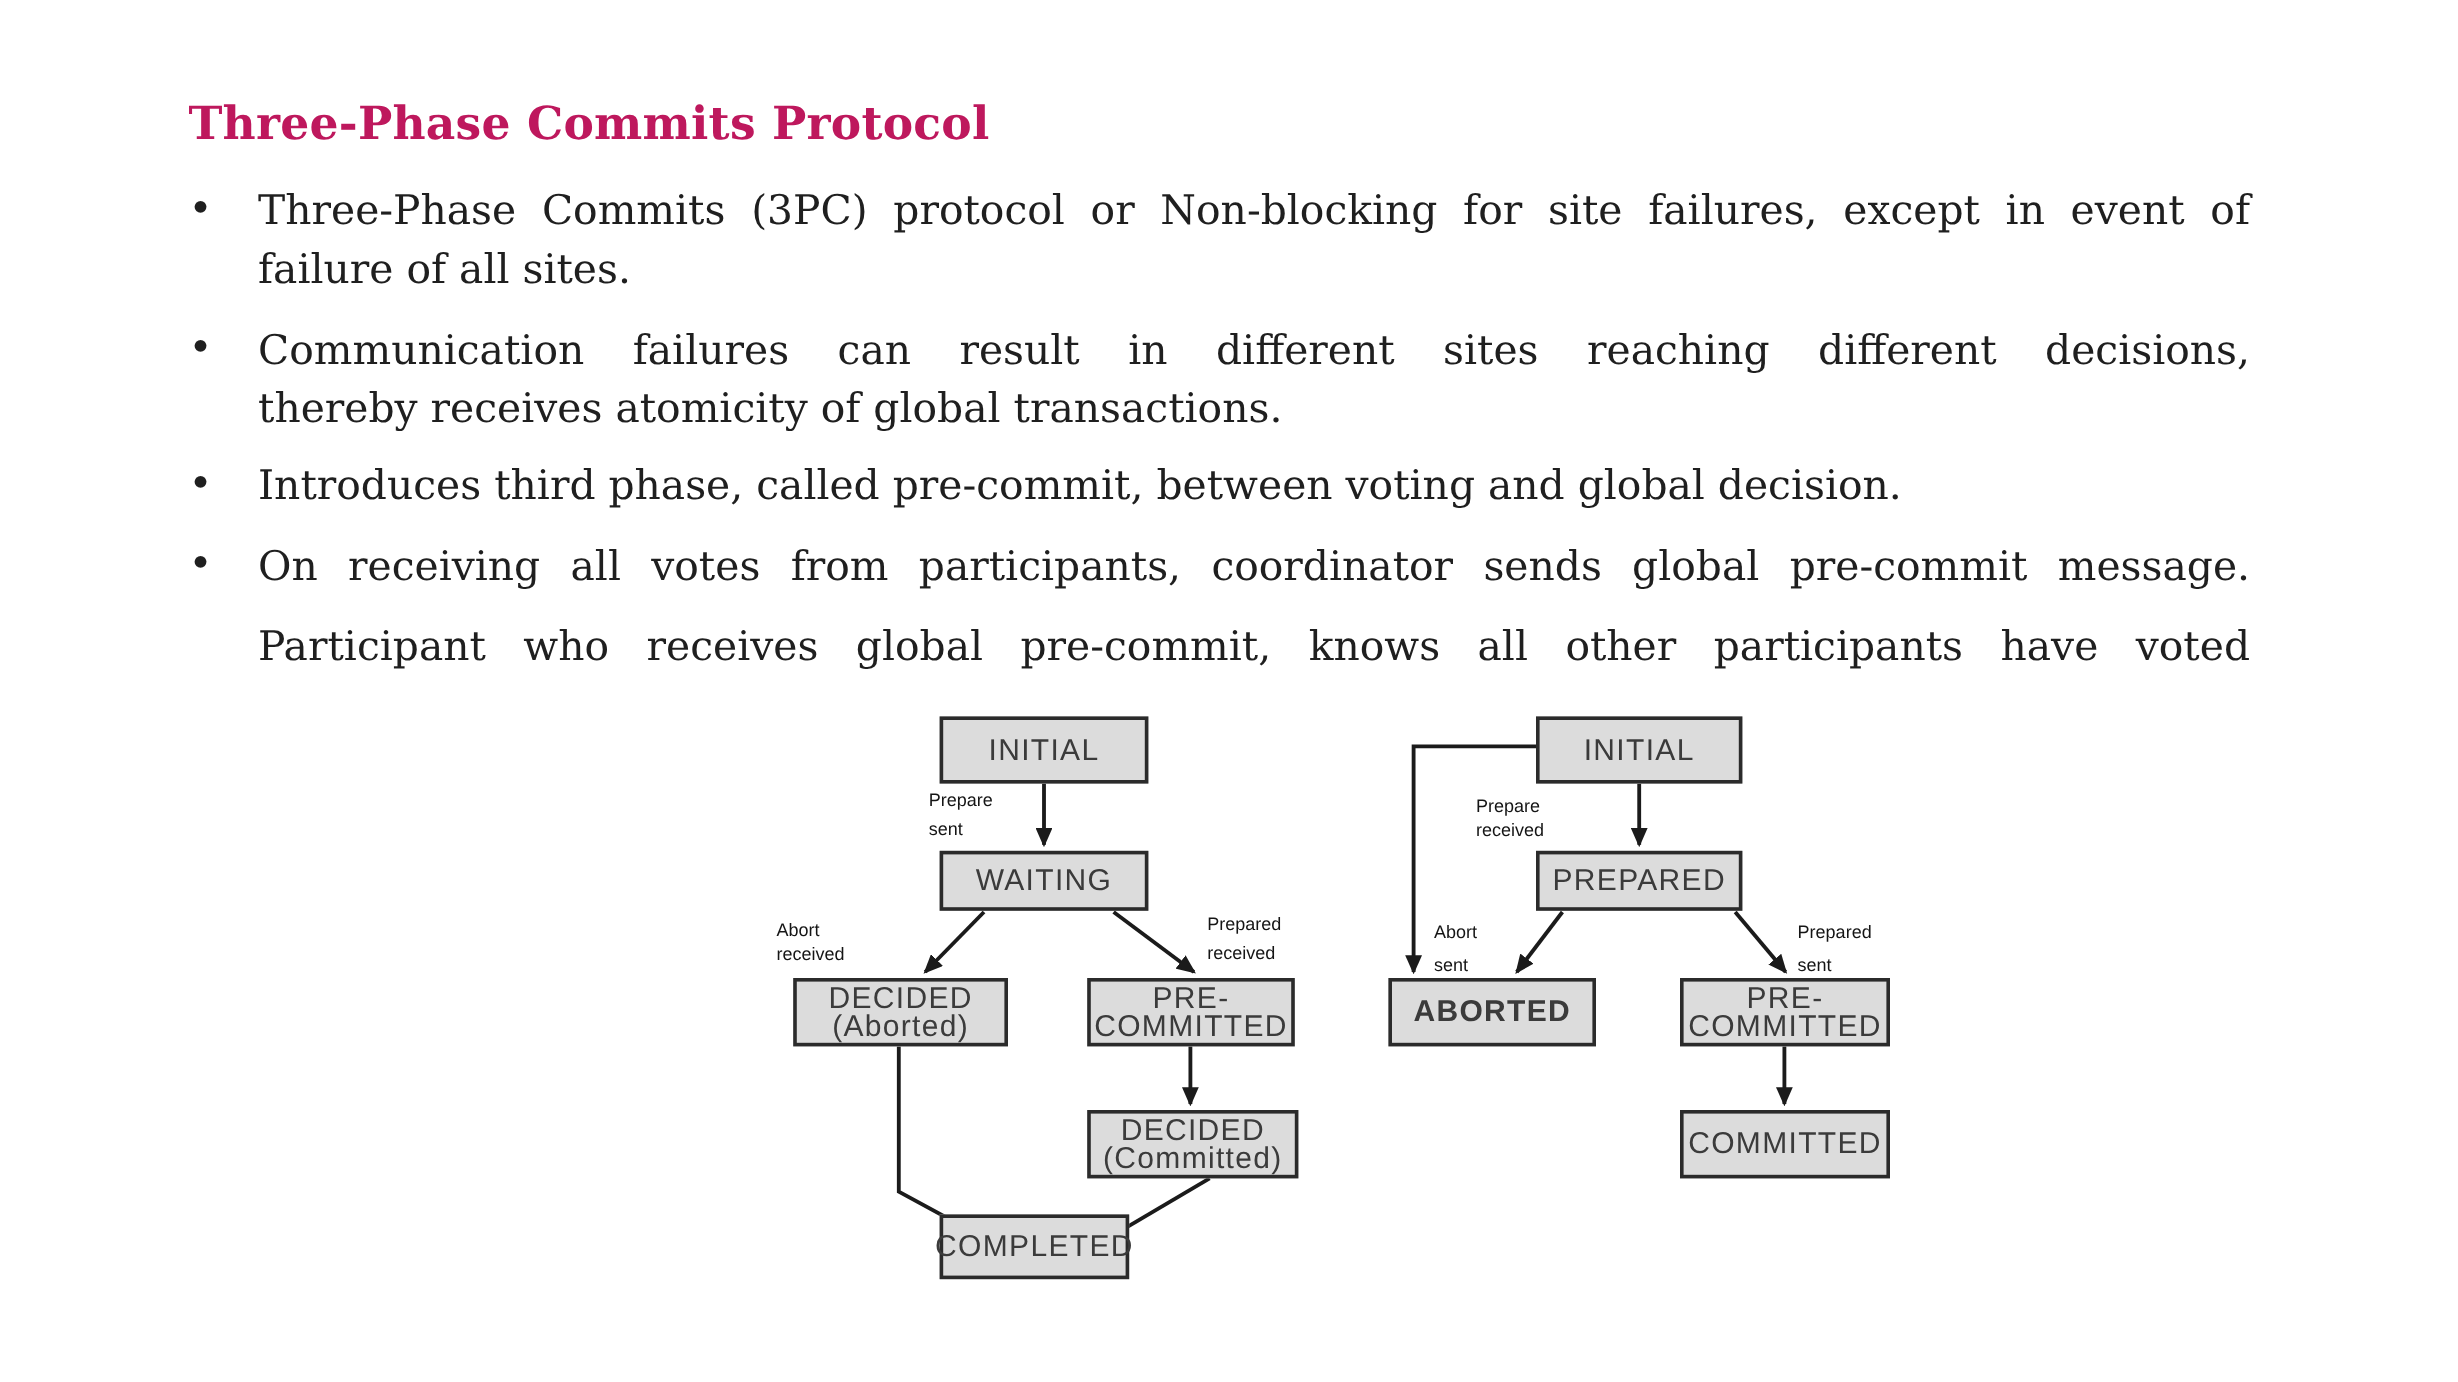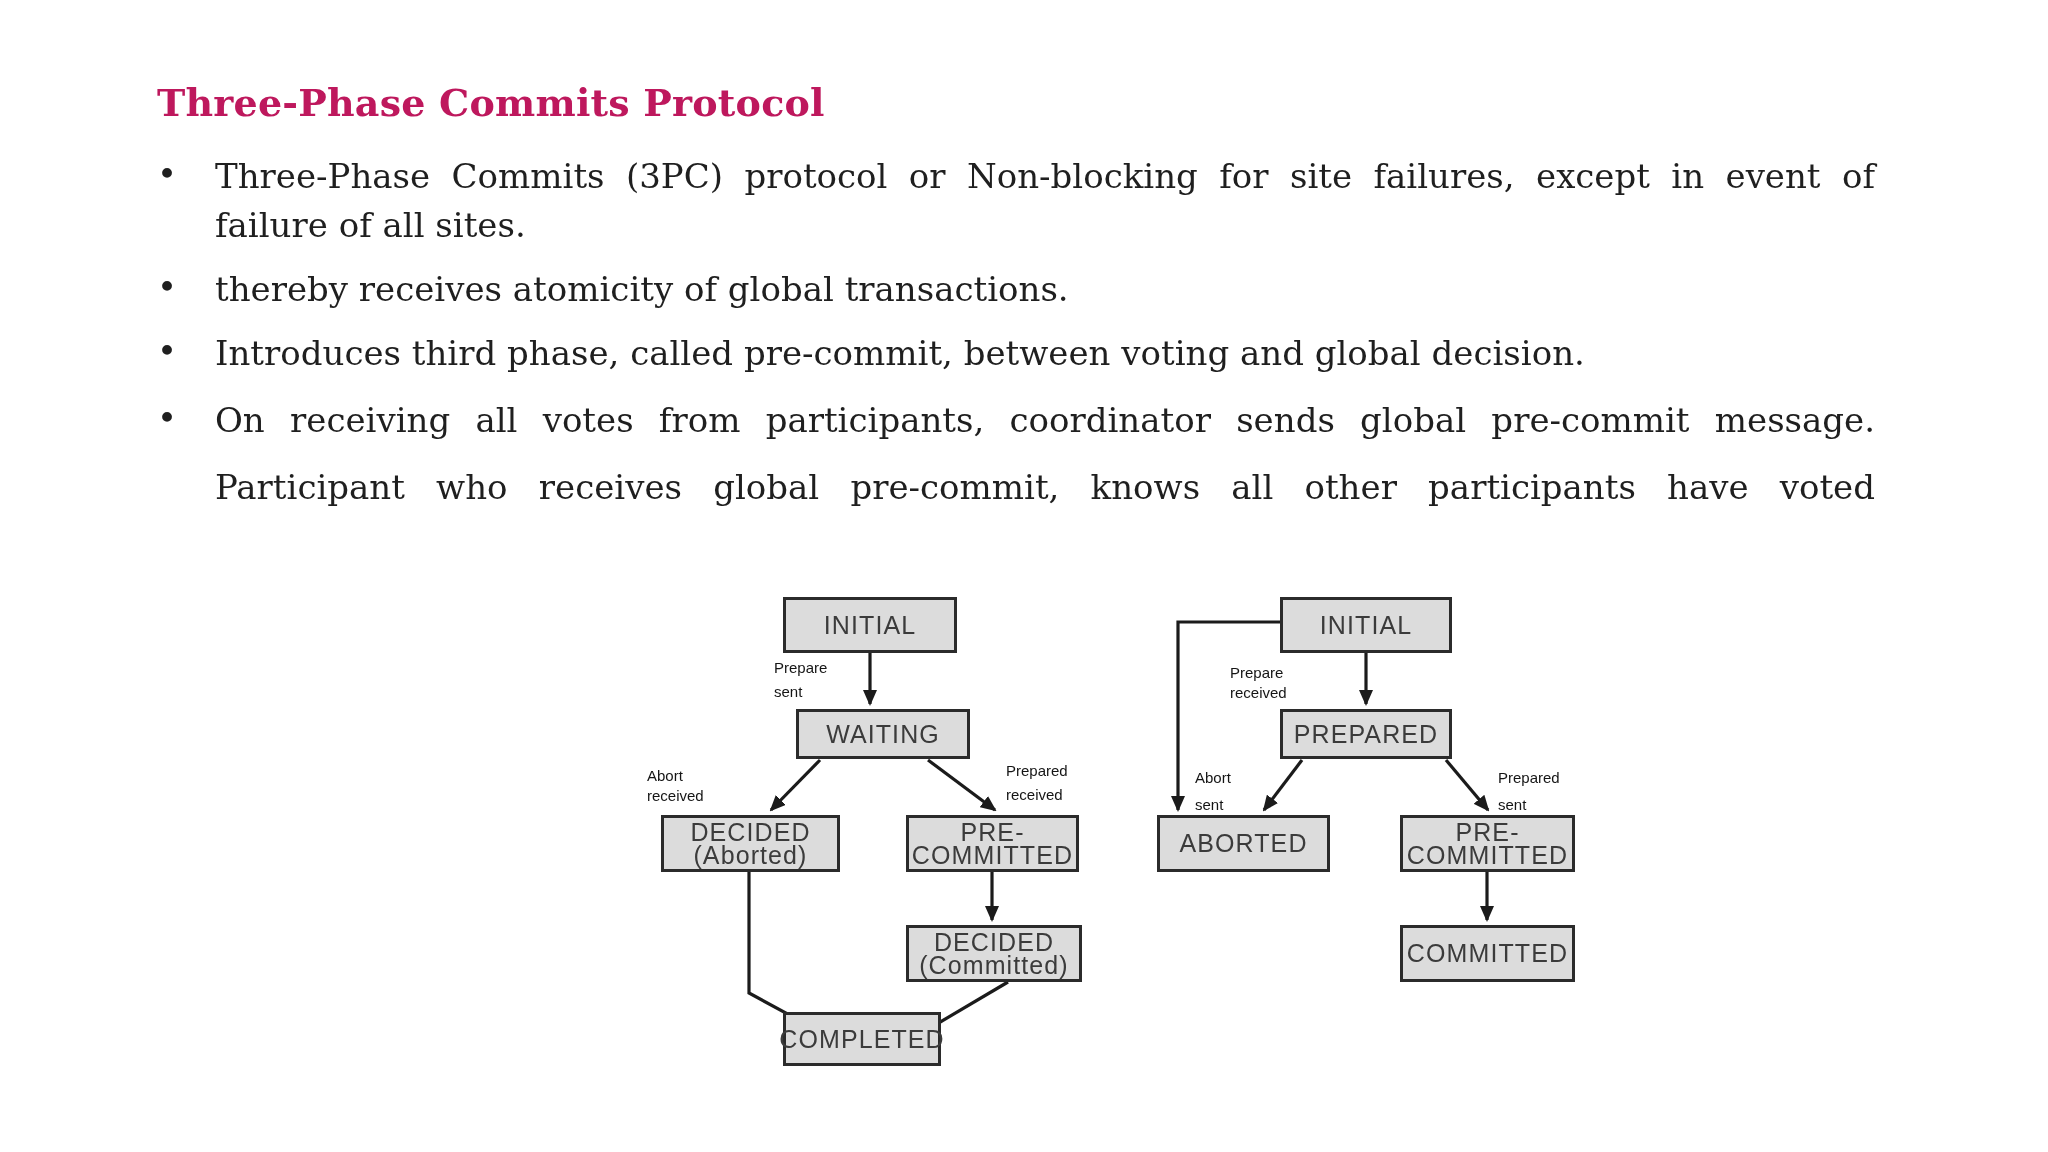--- a/index.html
+++ b/index.html
@@ -82,20 +82,21 @@
 <div class="page-title">Three-Phase Commits Protocol</div>
 
 <div class="bullets">
   <div class="bullet">
     <span class="dot">•</span>
     <div class="line just">Three-Phase Commits (3PC) protocol or Non-blocking for site failures, except in event of</div>
     <div class="line">failure of all sites.</div>
   </div>
   <div class="bullet">
     <span class="dot">•</span>
+    <div class="line just">Communication failures can result in different sites reaching different decisions,</div>
     <div class="line">thereby receives atomicity of global transactions.</div>
   </div>
   <div class="bullet">
     <span class="dot">•</span>
     <div class="line">Introduces third phase, called pre-commit, between voting and global decision.</div>
   </div>
   <div class="bullet">
     <span class="dot">•</span>
     <div class="line just">On receiving all votes from participants, coordinator sends global pre-commit message.</div>
     <div class="line just">Participant who receives global pre-commit, knows all other participants have voted</div>
@@ -121,21 +122,21 @@
       <path d="M700,42 H598 V230" marker-end="url(#ah)"></path>
       <path d="M722,180 L684,230" marker-end="url(#ah)"></path>
       <path d="M866,180 L908,230" marker-end="url(#ah)"></path>
       <path d="M907,292 V340" marker-end="url(#ah)"></path>
     </g>
   </svg>
 
   <div class="state" style="left:203px; top:17px;  width:174px; height:56px;">
     <span class="state-label">INITIAL</span>
   </div>
-  <div class="state" style="left:203px; top:129px; width:174px; height:50px;margin-left:13px;">
+  <div class="state" style="left:203px; top:129px; width:174px; height:50px;">
     <span class="state-label">WAITING</span>
   </div>
   <div class="state" style="left:81px;  top:235px; width:179px; height:57px;">
     <span class="state-label">DECIDED
 (Aborted)</span>
   </div>
   <div class="state" style="left:326px; top:235px; width:173px; height:57px;">
     <span class="state-label">PRE-
 COMMITTED</span>
   </div>
@@ -153,21 +154,21 @@
 received</div>
   <div class="elabel mid" style="left:426px; top:179px;">Prepared
 received</div>
 
   <div class="state" style="left:700px; top:17px;  width:172px; height:56px;">
     <span class="state-label">INITIAL</span>
   </div>
   <div class="state" style="left:700px; top:129px; width:172px; height:50px;">
     <span class="state-label">PREPARED</span>
   </div>
-  <div class="state" style="left:577px; top:235px; width:173px; height:57px;">
+  <div class="state" style="left:577px; top:235px; width:173px; height:57px;font-weight:bold;">
     <span class="state-label">ABORTED</span>
   </div>
   <div class="state" style="left:820px; top:235px; width:175px; height:57px;">
     <span class="state-label">PRE-
 COMMITTED</span>
   </div>
   <div class="state" style="left:820px; top:345px; width:175px; height:57px;">
     <span class="state-label">COMMITTED</span>
   </div>
 

